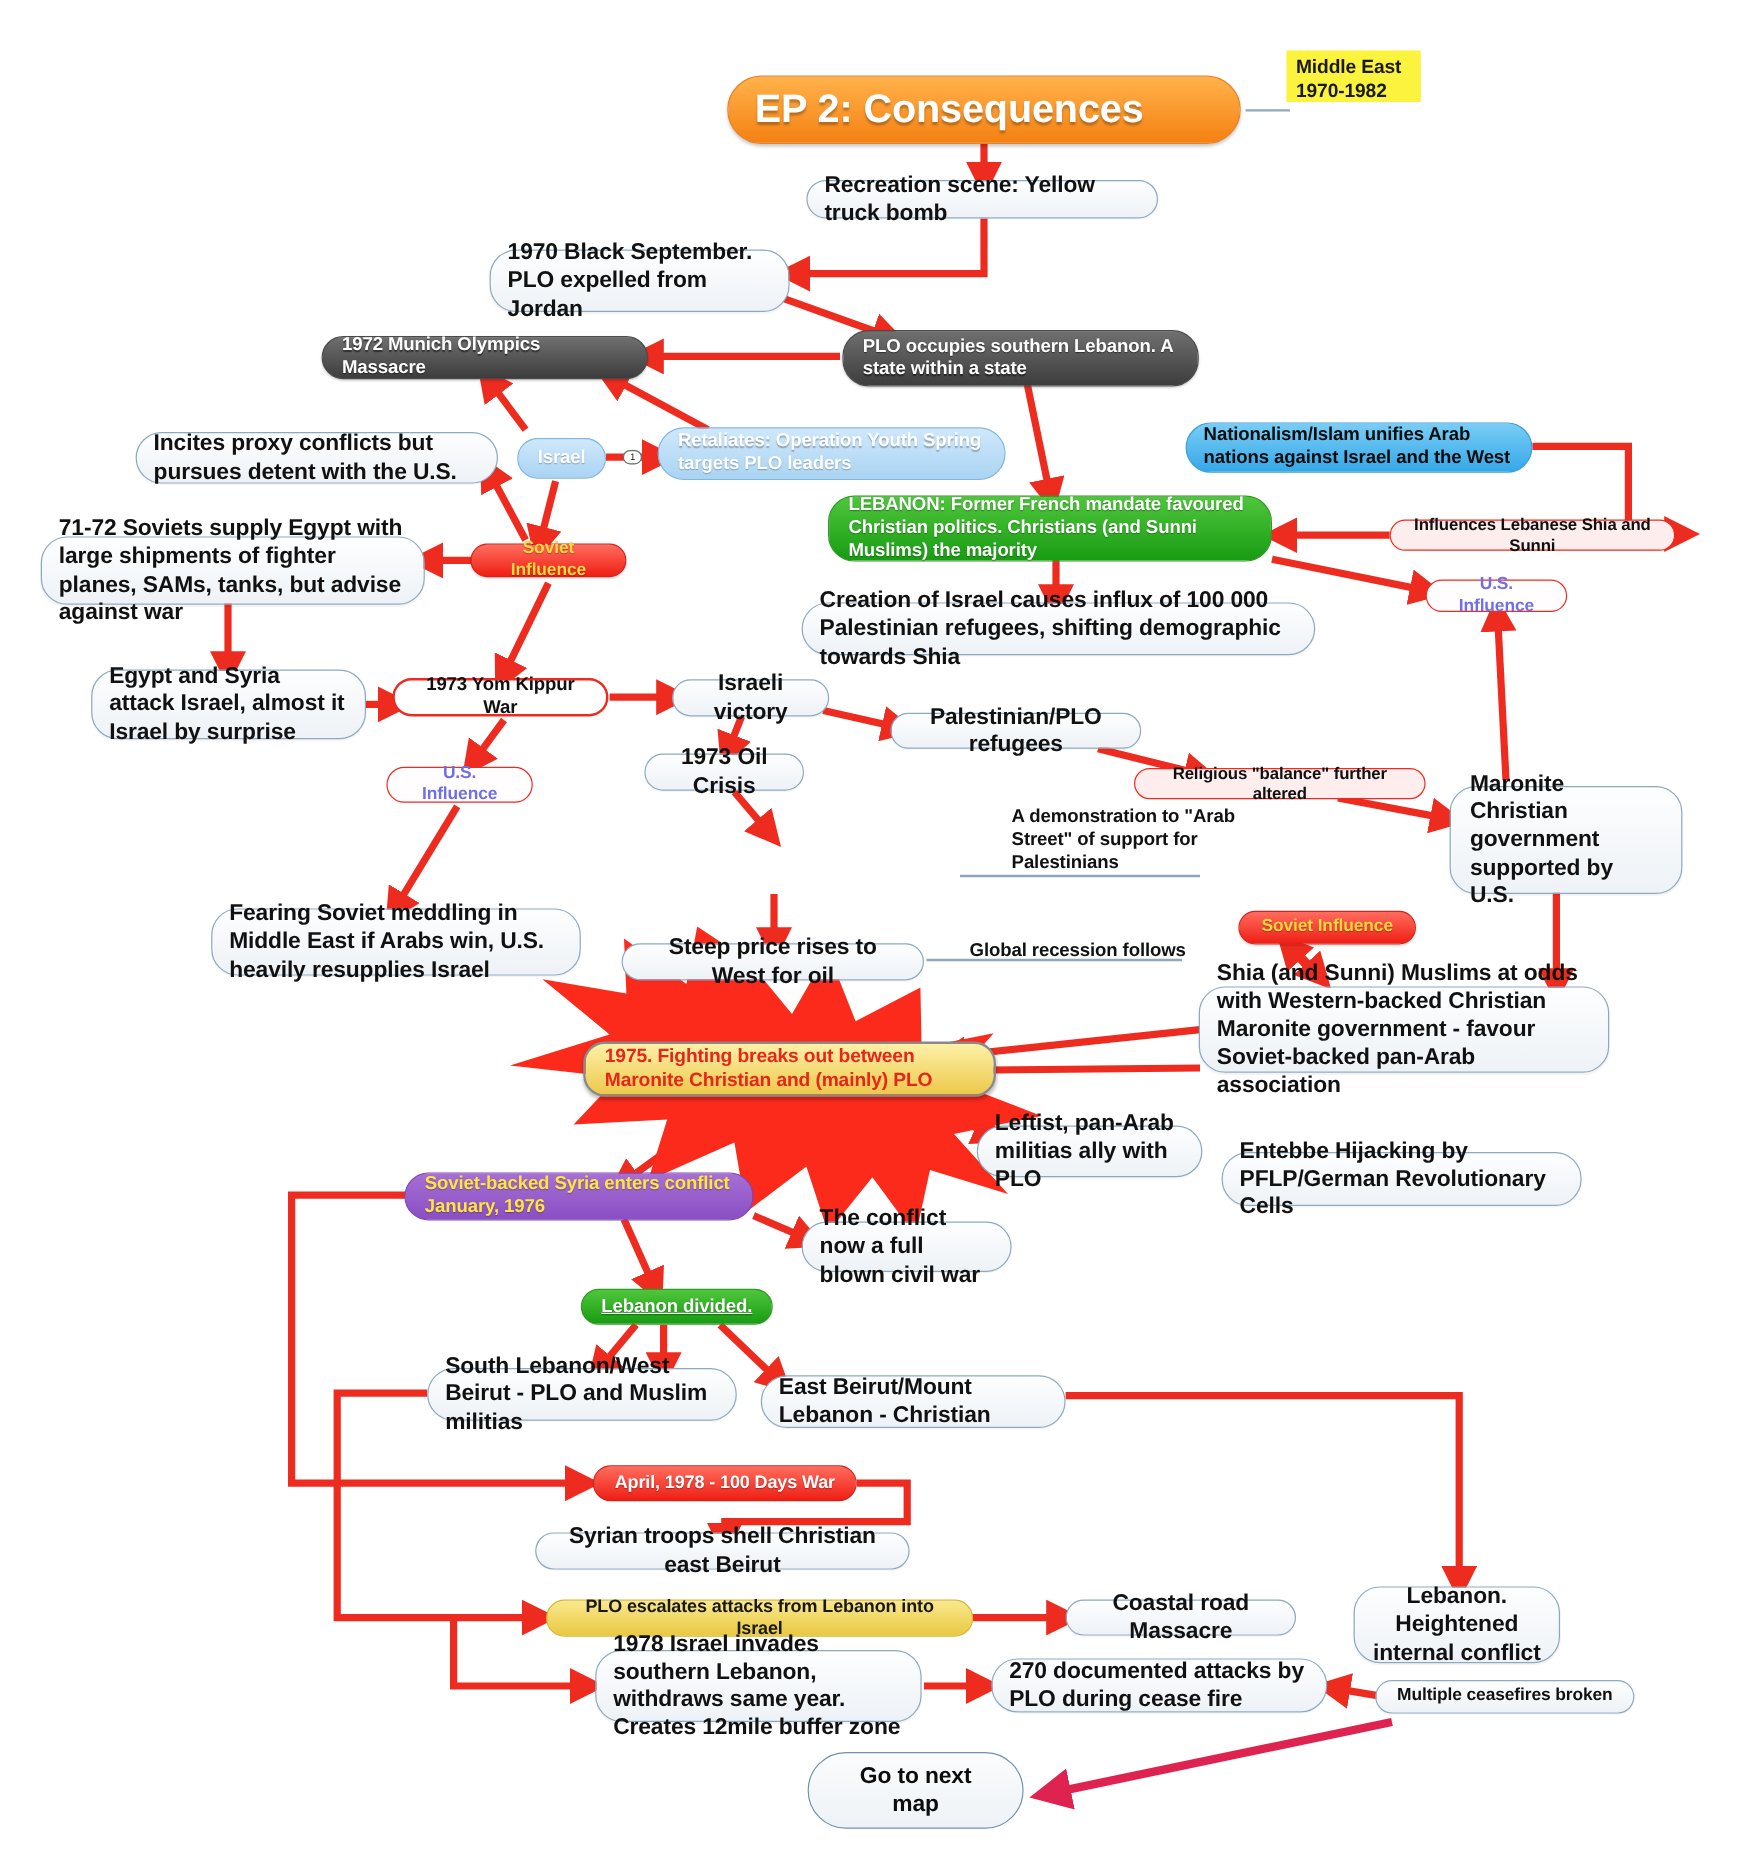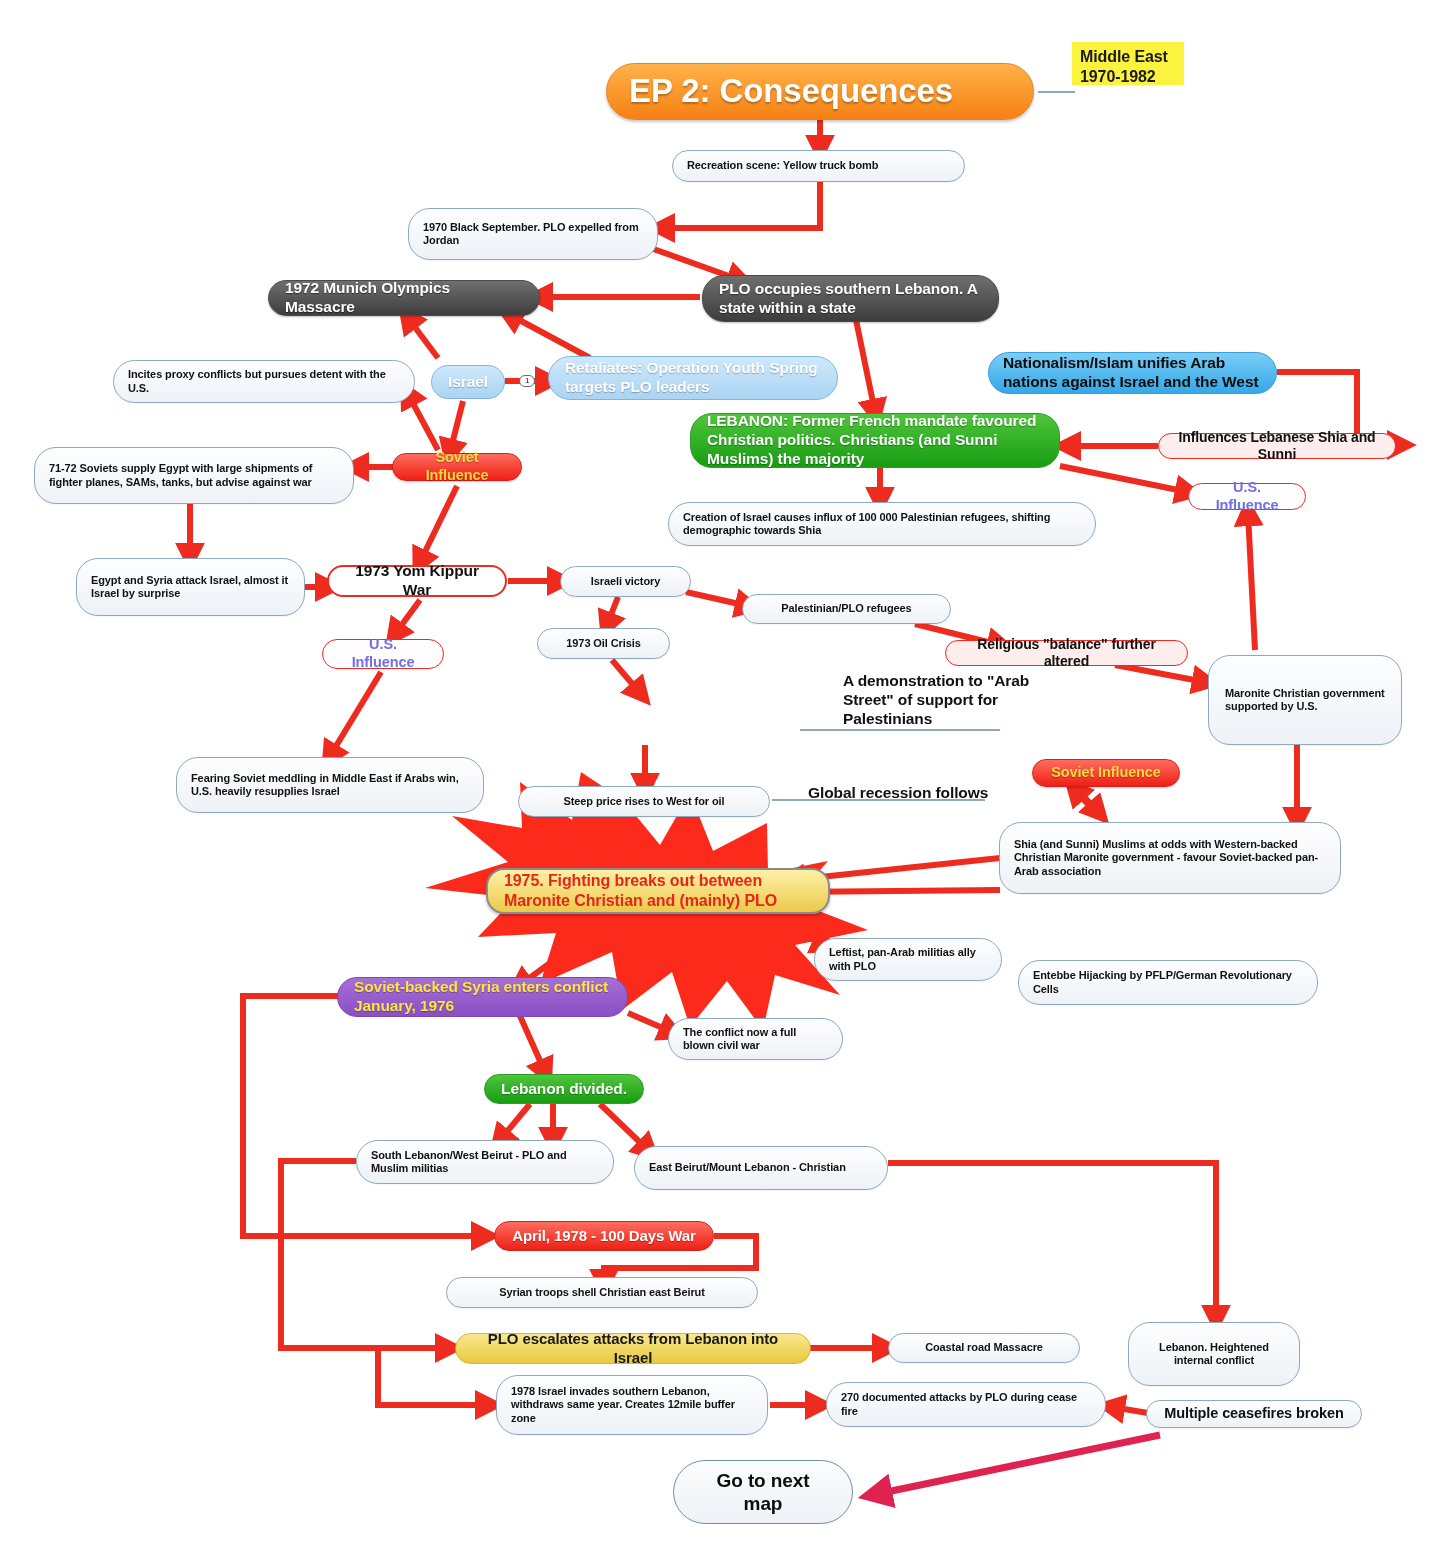--- a/index.html
+++ b/index.html
@@ -36,21 +36,21 @@
   }
   .node .txt { display: block; width: 100%; }
 
   
   .pill {
     background: linear-gradient(#fdfeff, #eef2f6);
     border: 1.5px solid #8da9c0;
     border-radius: 22px;
     color: #111111;
     padding: 7px 14px;
-    font-size: 11px;
+    font-size: 19px;
     box-shadow: 0 1px 1px rgba(0,0,0,0.05);
   }
   .pill.sm { font-size: 14.5px; }
 
   
   .dark {
     background: linear-gradient(#6f6f6f, #3d3d3d);
     border: 1.5px solid #4a4a4a;
     border-radius: 22px;
     color: #ffffff;
@@ -500,21 +500,21 @@
   </div>
 
   <div class="node purple" style="left:337px; top:977px; width:291px; height:40px; z-index:4;">
     <span class="txt">Soviet-backed Syria enters conflict January, 1976</span>
   </div>
 
   <div class="node pill" style="left:668px; top:1018px; width:175px; height:42px;">
     <span class="txt">The conflict now a full blown civil war</span>
   </div>
 
-  <div class="node green" style="left:484px; top:1074px; width:160px; height:30px; justify-content:flex-start;">
+  <div class="node green" style="left:484px; top:1074px; width:160px; height:30px; justify-content:flex-start;text-decoration:underline;">
     <span class="txt" style="text-align:center">Lebanon divided.</span>
   </div>
 
   <div class="node pill" style="left:356px; top:1140px; width:258px; height:44px;">
     <span class="txt">South Lebanon/West Beirut - PLO and Muslim militias</span>
   </div>
 
   <div class="node pill" style="left:634px; top:1146px; width:254px; height:44px;">
     <span class="txt">East Beirut/Mount Lebanon - Christian</span>
   </div>

